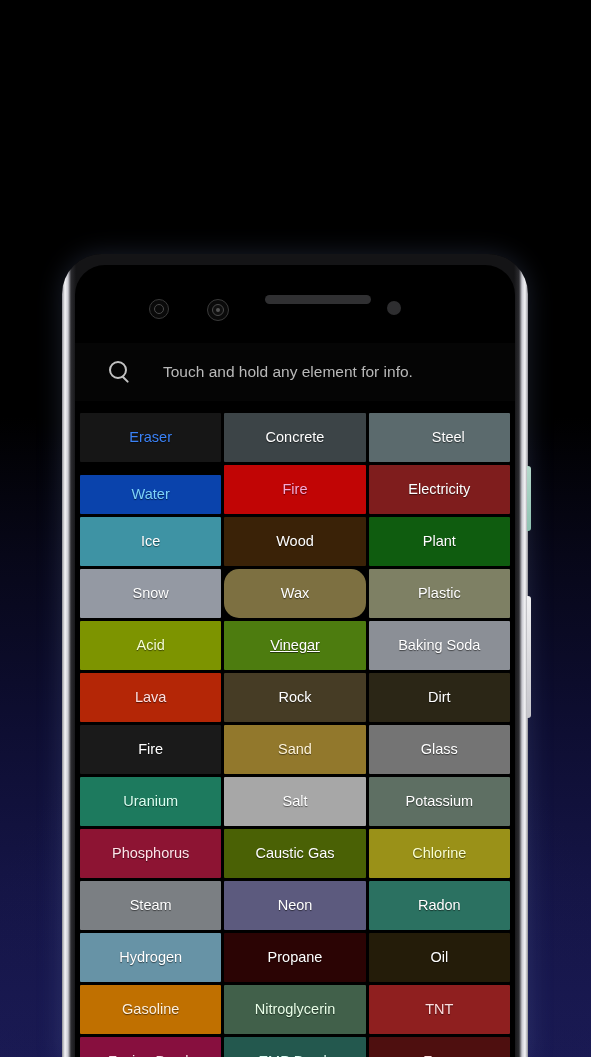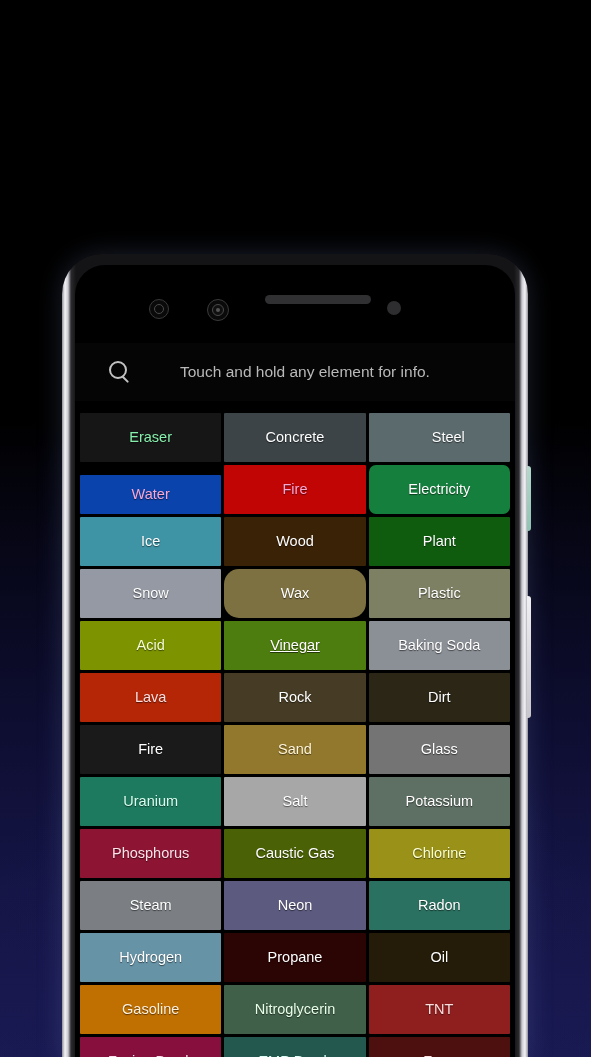--- a/index.html
+++ b/index.html
@@ -186,21 +186,21 @@
   .search-icon .sc-handle {
     position: absolute;
     left: 15px; top: 16px;
     width: 9px; height: 2px;
     background: #c2c2c2;
     transform: rotate(45deg);
     transform-origin: left center;
     border-radius: 1px;
   }
   .search-hint {
-    margin-left: 47px;
+    margin-left: 30px;
     color: #b9b9b9;
     font-size: 15.5px;
     white-space: nowrap;
   }
 
   
   .grid {
     position: absolute;
     left: 0;
     top: 148px;
@@ -259,26 +259,26 @@
 
       <div class="searchbar">
         <div class="search-icon">
           <div class="sc-ring"></div>
           <div class="sc-handle"></div>
         </div>
         <div class="search-hint">Touch and hold any element for info.</div>
       </div>
 
       <div class="grid" id="element-grid">
-          <div class="tile" style="background: rgb(22, 22, 22); color: #86efac;">Eraser</div>
+          <div class="tile" style="background: rgb(22, 22, 22); color: #3b82f6;">Eraser</div>
           <div class="tile" style="background: rgb(60, 68, 71); color: rgb(255, 255, 255);">Concrete</div>
           <div class="tile" style="background: rgb(91, 106, 109); color: rgb(255, 255, 255); padding-left: 18px;">Steel</div>
-          <div class="tile" style="background: rgb(10, 67, 172); color: #f9a8d4; margin-top: 10px;">Water</div>
+          <div class="tile" style="background: rgb(10, 67, 172); color: #7dd3fc; margin-top: 10px;">Water</div>
           <div class="tile" style="background: rgb(193, 5, 5); color: #f9a8d4;">Fire</div>
-          <div class="tile" style="background: #15803d; color: rgb(255, 255, 255); border-radius: 7px;">Electricity</div>
+          <div class="tile" style="background: #7f1d1d; color: rgb(255, 255, 255);">Electricity</div>
           <div class="tile" style="background: rgb(62, 147, 164); color: rgb(255, 255, 255);">Ice</div>
           <div class="tile" style="background: rgb(58, 34, 7); color: rgb(255, 255, 255);">Wood</div>
           <div class="tile" style="background: rgb(15, 92, 15); color: rgb(255, 255, 255);">Plant</div>
           <div class="tile" style="background: rgb(148, 153, 163); color: rgb(255, 255, 255);">Snow</div>
           <div class="tile" style="background: rgb(125, 112, 65); color: rgb(255, 255, 255); border-radius: 15px;">Wax</div>
           <div class="tile" style="background: rgb(126, 128, 100); color: rgb(255, 255, 255);">Plastic</div>
           <div class="tile" style="background: rgb(125, 148, 0); color: rgb(246, 255, 210);">Acid</div>
           <div class="tile" style="background: #4d7c0f; color: rgb(255, 255, 255); text-decoration: underline;">Vinegar</div>
           <div class="tile" style="background: rgb(139, 143, 150); color: rgb(255, 255, 255);">Baking Soda</div>
           <div class="tile" style="background: rgb(180, 38, 6); color: rgb(255, 222, 222);">Lava</div>

